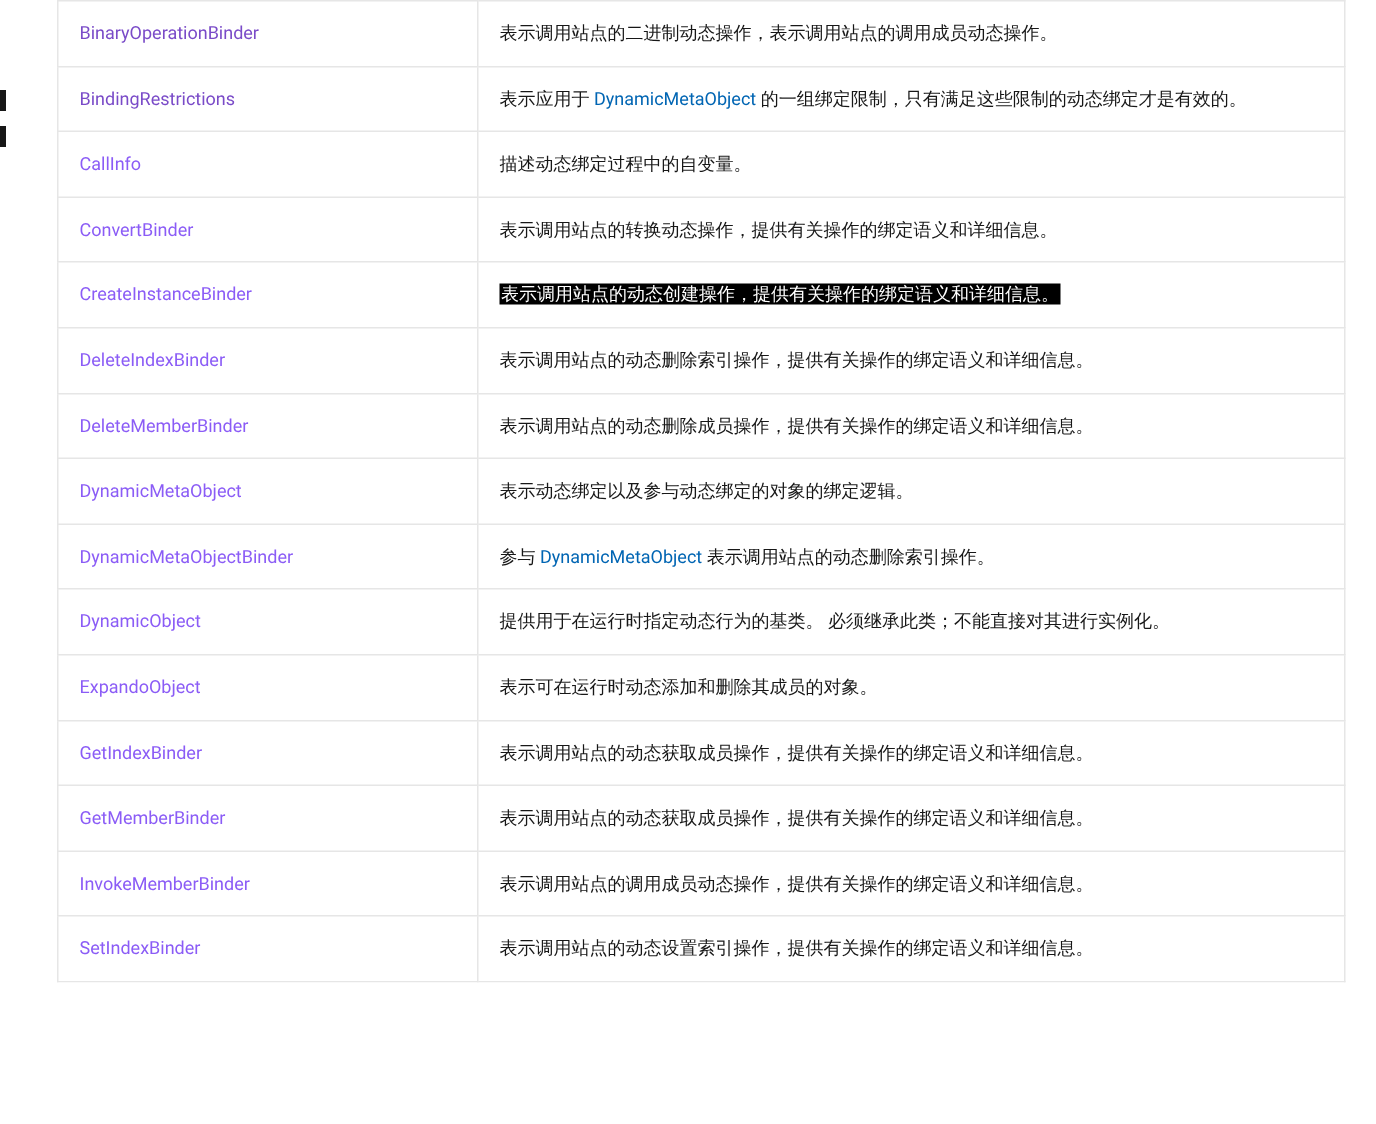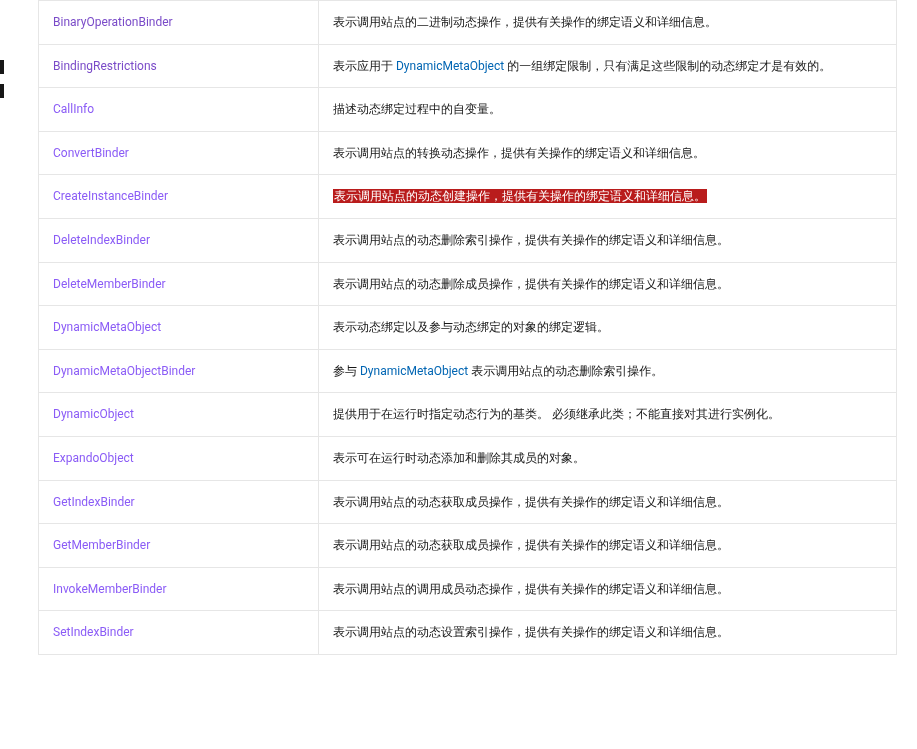--- a/index.html
+++ b/index.html
@@ -49,39 +49,39 @@
       color: #7a4bc8;
     }
     a.inline-link {
       color: #0065b3;
       text-decoration: none;
     }
     .desc {
       color: #171717;
     }
     .selected {
-      background: #b91c1c;
+      background: #000000;
       color: #ffffff;
       padding: 0 1px;
     }
   </style>
 </head>
 <body>
 
 <div class="side-marks">
   <div class="side-mark"></div>
   <div class="side-mark"></div>
 </div>
 
 <div class="container">
   <table>
     <tbody id="tbody">
         <tr>
           <td class="name-col"><a href="#" class="type-link visited">BinaryOperationBinder</a></td>
-          <td class="desc"><span><span>表示调用站点的二进制动态操作，提供有关操作的绑定语义和详细信息。</span></span></td>
+          <td class="desc"><span><span>表示调用站点的二进制动态操作，表示调用站点的调用成员动态操作。</span></span></td>
         </tr>
         <tr>
           <td class="name-col"><a href="#" class="type-link visited">BindingRestrictions</a></td>
           <td class="desc"><span><span>表示应用于 </span><a href="#" class="inline-link">DynamicMetaObject</a><span> 的一组绑定限制，只有满足这些限制的动态绑定才是有效的。</span></span></td>
         </tr>
         <tr>
           <td class="name-col"><a href="#" class="type-link">CallInfo</a></td>
           <td class="desc"><span><span>描述动态绑定过程中的自变量。</span></span></td>
         </tr>
         <tr>

